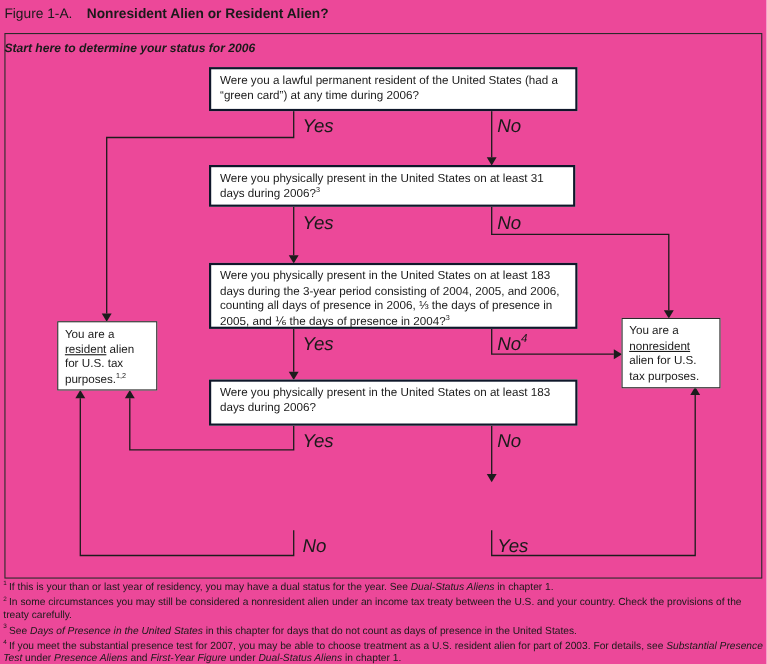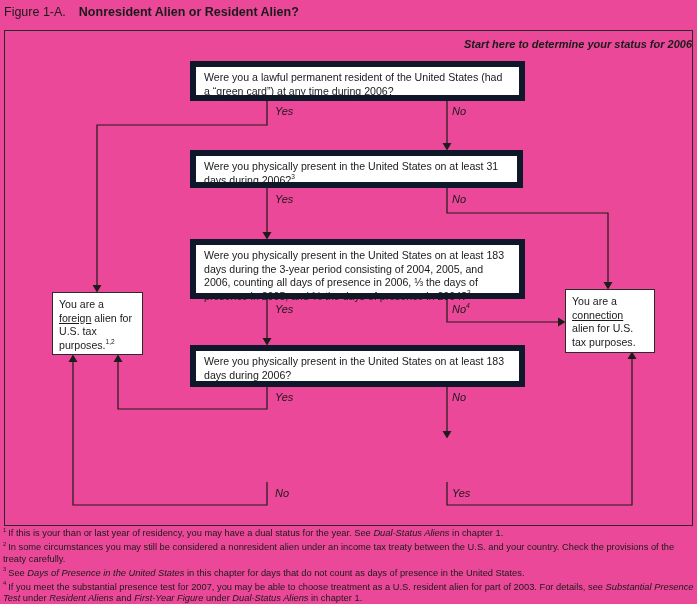--- a/index.html
+++ b/index.html
@@ -2,29 +2,29 @@
 <html><head>
 <meta charset="utf-8">
 <style>
   html,body{margin:0;padding:0;background:#fff;}
   #page{position:relative;width:697px;height:604px;background:#ec4899;
         font-family:"Liberation Sans","DejaVu Sans",sans-serif;color:#1a1a1a;overflow:hidden;}
   .figtitle{position:absolute;left:4px;top:5px;font-size:12.5px;white-space:nowrap;}
   .figtitle .fig-label{font-weight:400;}
   .figtitle .fig-name{font-weight:700;margin-left:13px;}
   .outer{position:absolute;left:4px;top:30px;width:687px;height:494px;border:1px solid #2a2a2a;}
-  .start-instr{position:absolute;left:4px;top:38px;width:688px;text-align:right;
+  .start-instr{position:absolute;left:4px;top:38px;width:688px;text-align:left;
                font-size:11px;font-weight:700;font-style:italic;}
-  .qbox{position:absolute;border:6px solid #0f172a;background:#fff;box-sizing:border-box;
+  .qbox{position:absolute;border:2px solid #0f172a;background:#fff;box-sizing:border-box;
         font-size:10.6px;line-height:13.5px;padding:4px 8px 3px 8px;}
   .rbox{position:absolute;border:1px solid #2a2a2a;background:#fff;box-sizing:border-box;
         font-size:10.6px;line-height:13.5px;padding:5px 6px;}
   .u{text-decoration:underline;}
   sup{font-size:0.62em;line-height:0;vertical-align:super;}
-  .lbl{position:absolute;font-size:11px;font-style:italic;white-space:nowrap;}
+  .lbl{position:absolute;font-size:17px;font-style:italic;white-space:nowrap;}
   #connectors{position:absolute;left:0;top:0;pointer-events:none;}
   #connectors polyline,#connectors line{fill:none;stroke:#1c1c1c;stroke-width:1.2;}
   #connectors polygon{fill:#1c1c1c;stroke:none;}
   .footnotes{position:absolute;left:3px;top:528px;width:691px;font-size:9.3px;line-height:11.5px;}
   .fn{margin:0 0 2.5px 0;}
   .fn sup{margin-right:2px;}
   .fn em{}
 </style>
 </head>
 <body>
@@ -93,25 +93,25 @@
   <div class="qbox" style="left:190px;top:239px;width:335px;height:60px;">
     <span>Were you physically present in the United States on at least 183 days during the 3-year period consisting of 2004, 2005, and 2006, counting all days of presence in 2006, ⅓ the days of presence in 2005, and ⅙ the days of presence in 2004?</span><sup>3</sup>
   </div>
 
   <div class="qbox" style="left:190px;top:345px;width:335px;height:42px;">
     <span>Were you physically present in the United States on at least 183 days during 2006?</span>
   </div>
 
 
   <div class="rbox" style="left:52px;top:292px;width:91px;height:63px;">
-    <span>You are a </span><span class="u">foreign</span><span> alien for U.S. tax purposes.</span><sup>1,2</sup>
+    <span>You are a </span><span class="u">resident</span><span> alien for U.S. tax purposes.</span><sup>1,2</sup>
   </div>
 
   <div class="rbox" style="left:565px;top:289px;width:90px;height:64px;">
-    <span>You are a </span><span class="u">connection</span><span> alien for U.S. tax purposes.</span>
+    <span>You are a </span><span class="u">nonresident</span><span> alien for U.S. tax purposes.</span>
   </div>
 
   <span class="lbl" style="left:275px;top:105px;">Yes</span>
   <span class="lbl" style="left:452px;top:105px;">No</span>
 
   <span class="lbl" style="left:275px;top:193px;">Yes</span>
   <span class="lbl" style="left:452px;top:193px;">No</span>
 
   <span class="lbl" style="left:275px;top:303px;">Yes</span>
   <span class="lbl" style="left:452px;top:303px;"><span>No</span><sup>4</sup></span>
@@ -119,16 +119,16 @@
   <span class="lbl" style="left:275px;top:391px;">Yes</span>
   <span class="lbl" style="left:452px;top:391px;">No</span>
 
   <span class="lbl" style="left:275px;top:487px;">No</span>
   <span class="lbl" style="left:452px;top:487px;">Yes</span>
 
   <div class="footnotes">
     <p class="fn"><sup>1</sup><span>If this is your than or last year of residency, you may have a dual status for the year. See </span><em>Dual-Status Aliens</em><span> in chapter 1.</span></p>
     <p class="fn"><sup>2</sup><span>In some circumstances you may still be considered a nonresident alien under an income tax treaty between the U.S. and your country. Check the provisions of the treaty carefully.</span></p>
     <p class="fn"><sup>3</sup><span>See </span><em>Days of Presence in the United States</em><span> in this chapter for days that do not count as days of presence in the United States.</span></p>
-    <p class="fn"><sup>4</sup><span>If you meet the substantial presence test for 2007, you may be able to choose treatment as a U.S. resident alien for part of 2003. For details, see </span><em>Substantial Presence Test</em><span> under </span><em>Resident Aliens</em><span> and </span><em>First-Year Figure</em><span> under </span><em>Dual-Status Aliens</em><span> in chapter 1.</span></p>
+    <p class="fn"><sup>4</sup><span>If you meet the substantial presence test for 2007, you may be able to choose treatment as a U.S. resident alien for part of 2003. For details, see </span><em>Substantial Presence Test</em><span> under </span><em>Presence Aliens</em><span> and </span><em>First-Year Figure</em><span> under </span><em>Dual-Status Aliens</em><span> in chapter 1.</span></p>
   </div>
 
 </div>
 
 </body></html>

